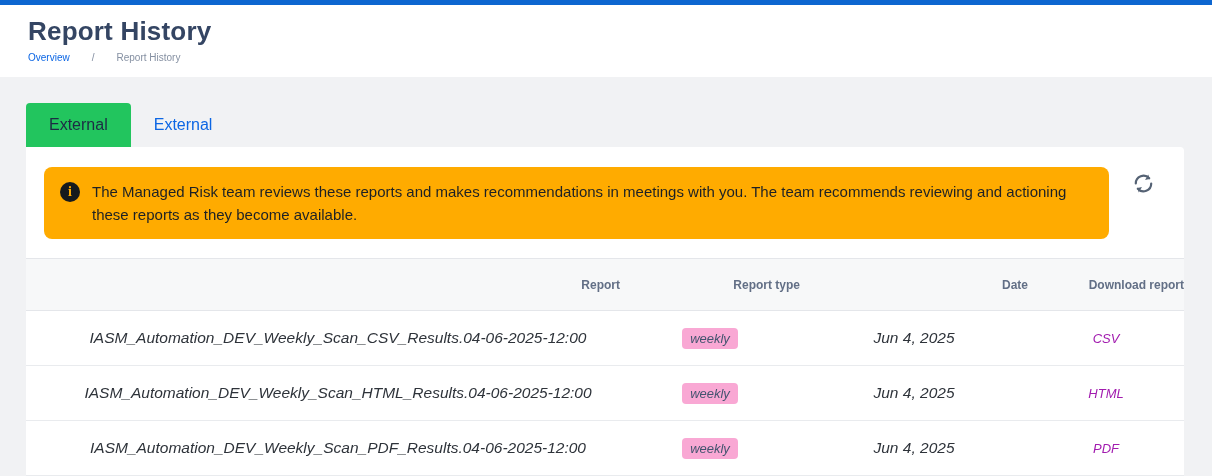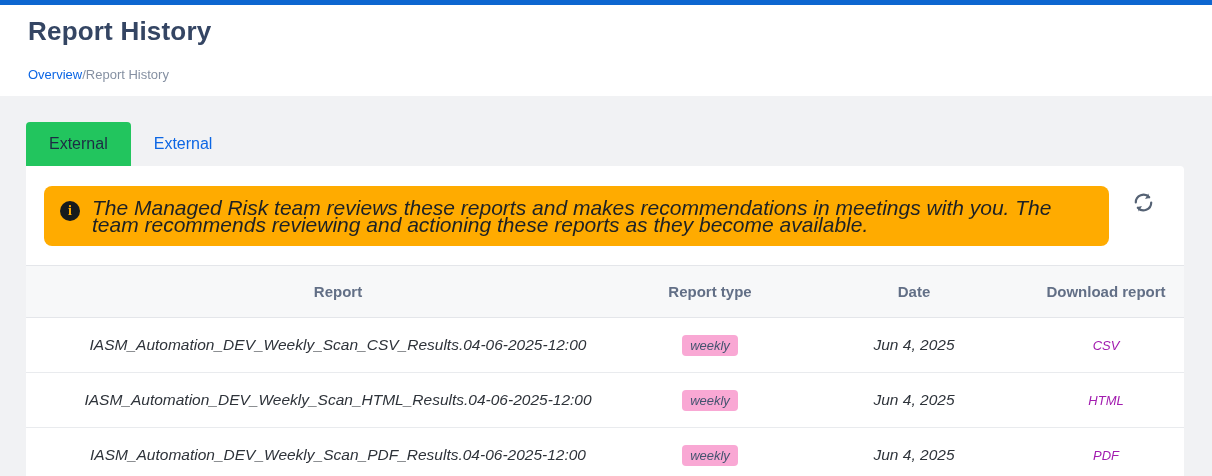--- a/index.html
+++ b/index.html
@@ -11,22 +11,22 @@
   .topbar { height: 5px; background: #0d66d0; }
   .page-header {
     background: #ffffff;
     padding: 11px 9px 14px 28px;
   }
   .page-title {
     font-size: 26px; font-weight: 700; color: #344563;
     letter-spacing: 0.2px;
   }
   .breadcrumb {
-    margin-top: 20px; font-size: 13px; color: #8590a2;
-    display: flex; align-items: center; gap: 0;
+    margin-top: 5px; font-size: 10px; color: #8590a2;
+    display: flex; align-items: center; gap: 22px;
   }
   .breadcrumb a { color: #0c66e4; text-decoration: none; cursor: pointer; }
 
   .tabs-row {
     display: flex; align-items: flex-end;
     margin: 26px 0 0 26px; height: 44px;
   }
   .tab {
     height: 44px; padding: 0 23px;
     display: flex; align-items: center;
@@ -49,37 +49,37 @@
     padding: 13px 16px; display: flex; gap: 12px; align-items: flex-start;
   }
   .info-icon {
     width: 20px; height: 20px; border-radius: 50%;
     background: #161a1d; color: #ffab00;
     font-family: "Liberation Serif", serif; font-weight: 700; font-size: 14px;
     display: flex; align-items: center; justify-content: center;
     flex: 0 0 auto; margin-top: 2px;
   }
   .banner-text {
-    font-size: 21px; line-height: 17px; color: #1d2125; max-width: 1004px; font-style: italic;
+    font-size: 15px; line-height: 23px; color: #1d2125; max-width: 1004px;
   }
   .refresh-btn {
     margin-left: 22px; margin-top: 4px;
     background: none; border: none; cursor: pointer; padding: 0;
     line-height: 0;
   }
 
   table.report-table {
     width: 100%; border-collapse: collapse; table-layout: fixed;
     margin-top: 19px;
   }
   .report-table thead th {
     background: #f7f8f9;
     border-top: 1px solid #e4e6ea; border-bottom: 1px solid #e4e6ea;
-    height: 52px; text-align: center;
-    font-size: 15px; font-weight: 700; color: #626f86;
+    height: 52px; text-align: right;
+    font-size: 12px; font-weight: 700; color: #626f86;
   }
   .report-table th:first-child, .report-table td:first-child { padding-left: 30px; }
   .report-table tbody td {
     height: 55px; border-bottom: 1px solid #e9ebee;
     font-size: 15.5px; color: #2e333a; text-align: center; font-style: italic;
   }
   .badge {
     display: inline-block; background: #f9a8d4; color: #44546f;
     font-size: 13px; border-radius: 4px; padding: 3px 8px;
   }

